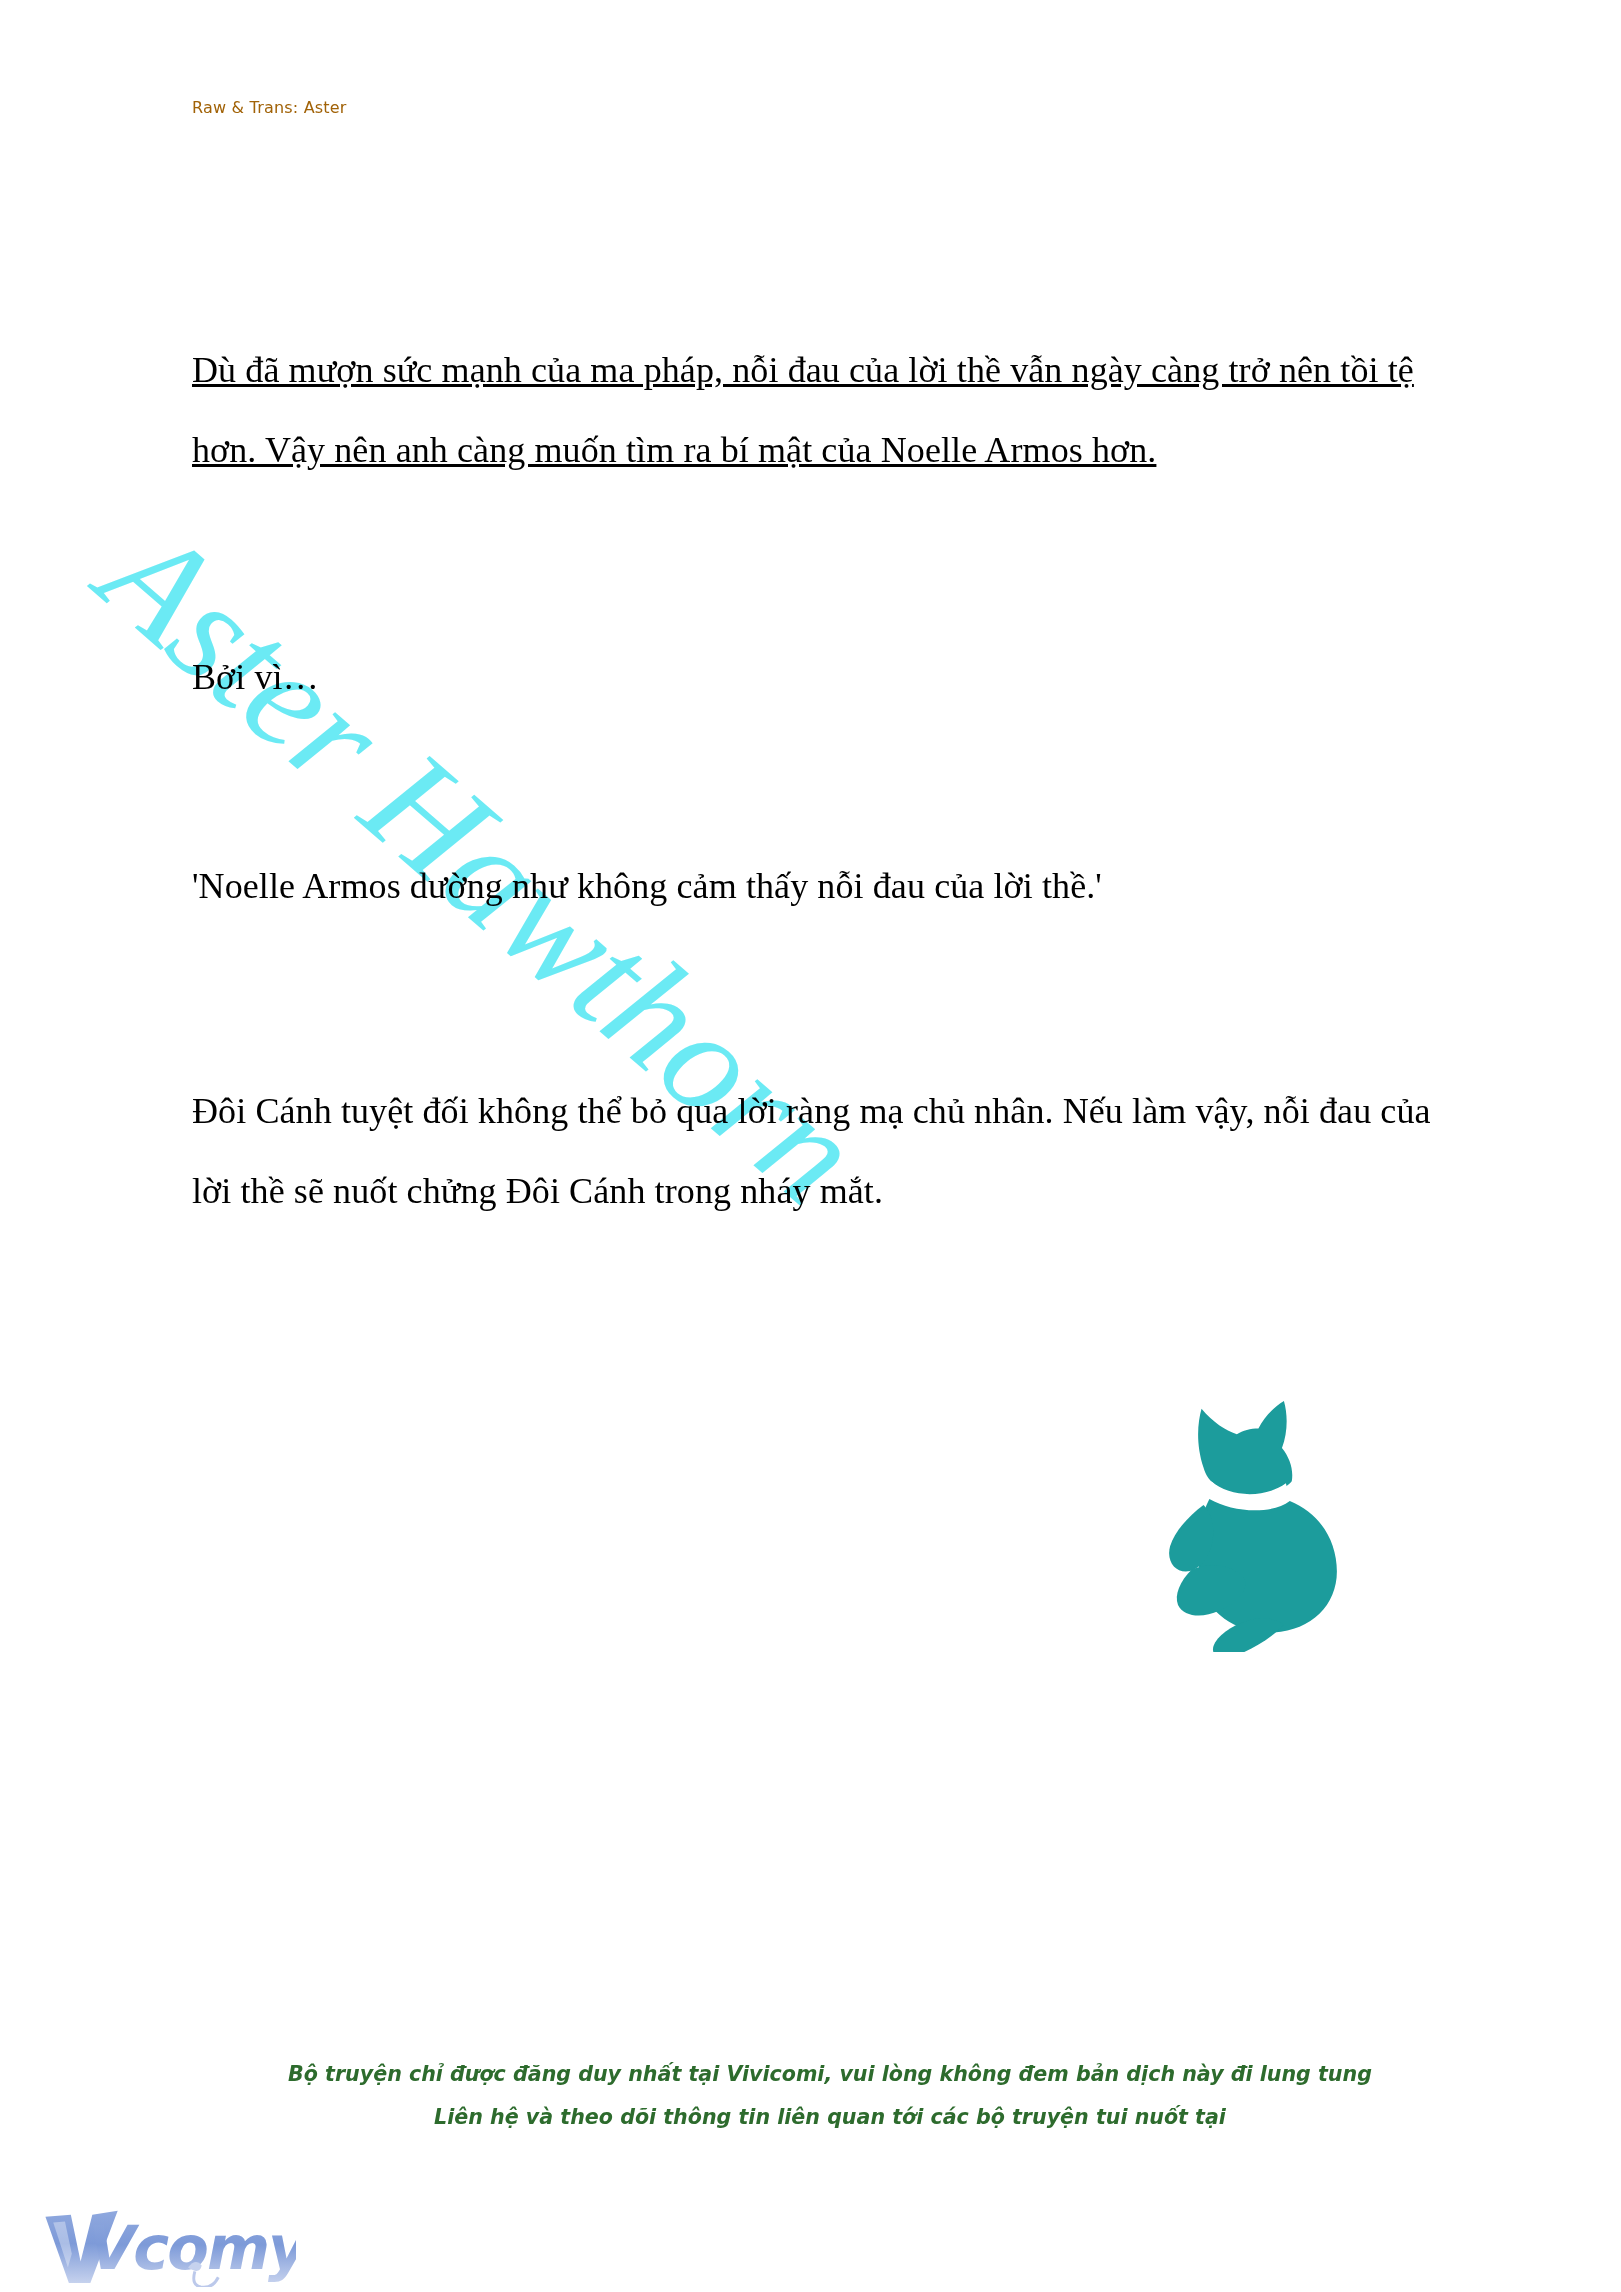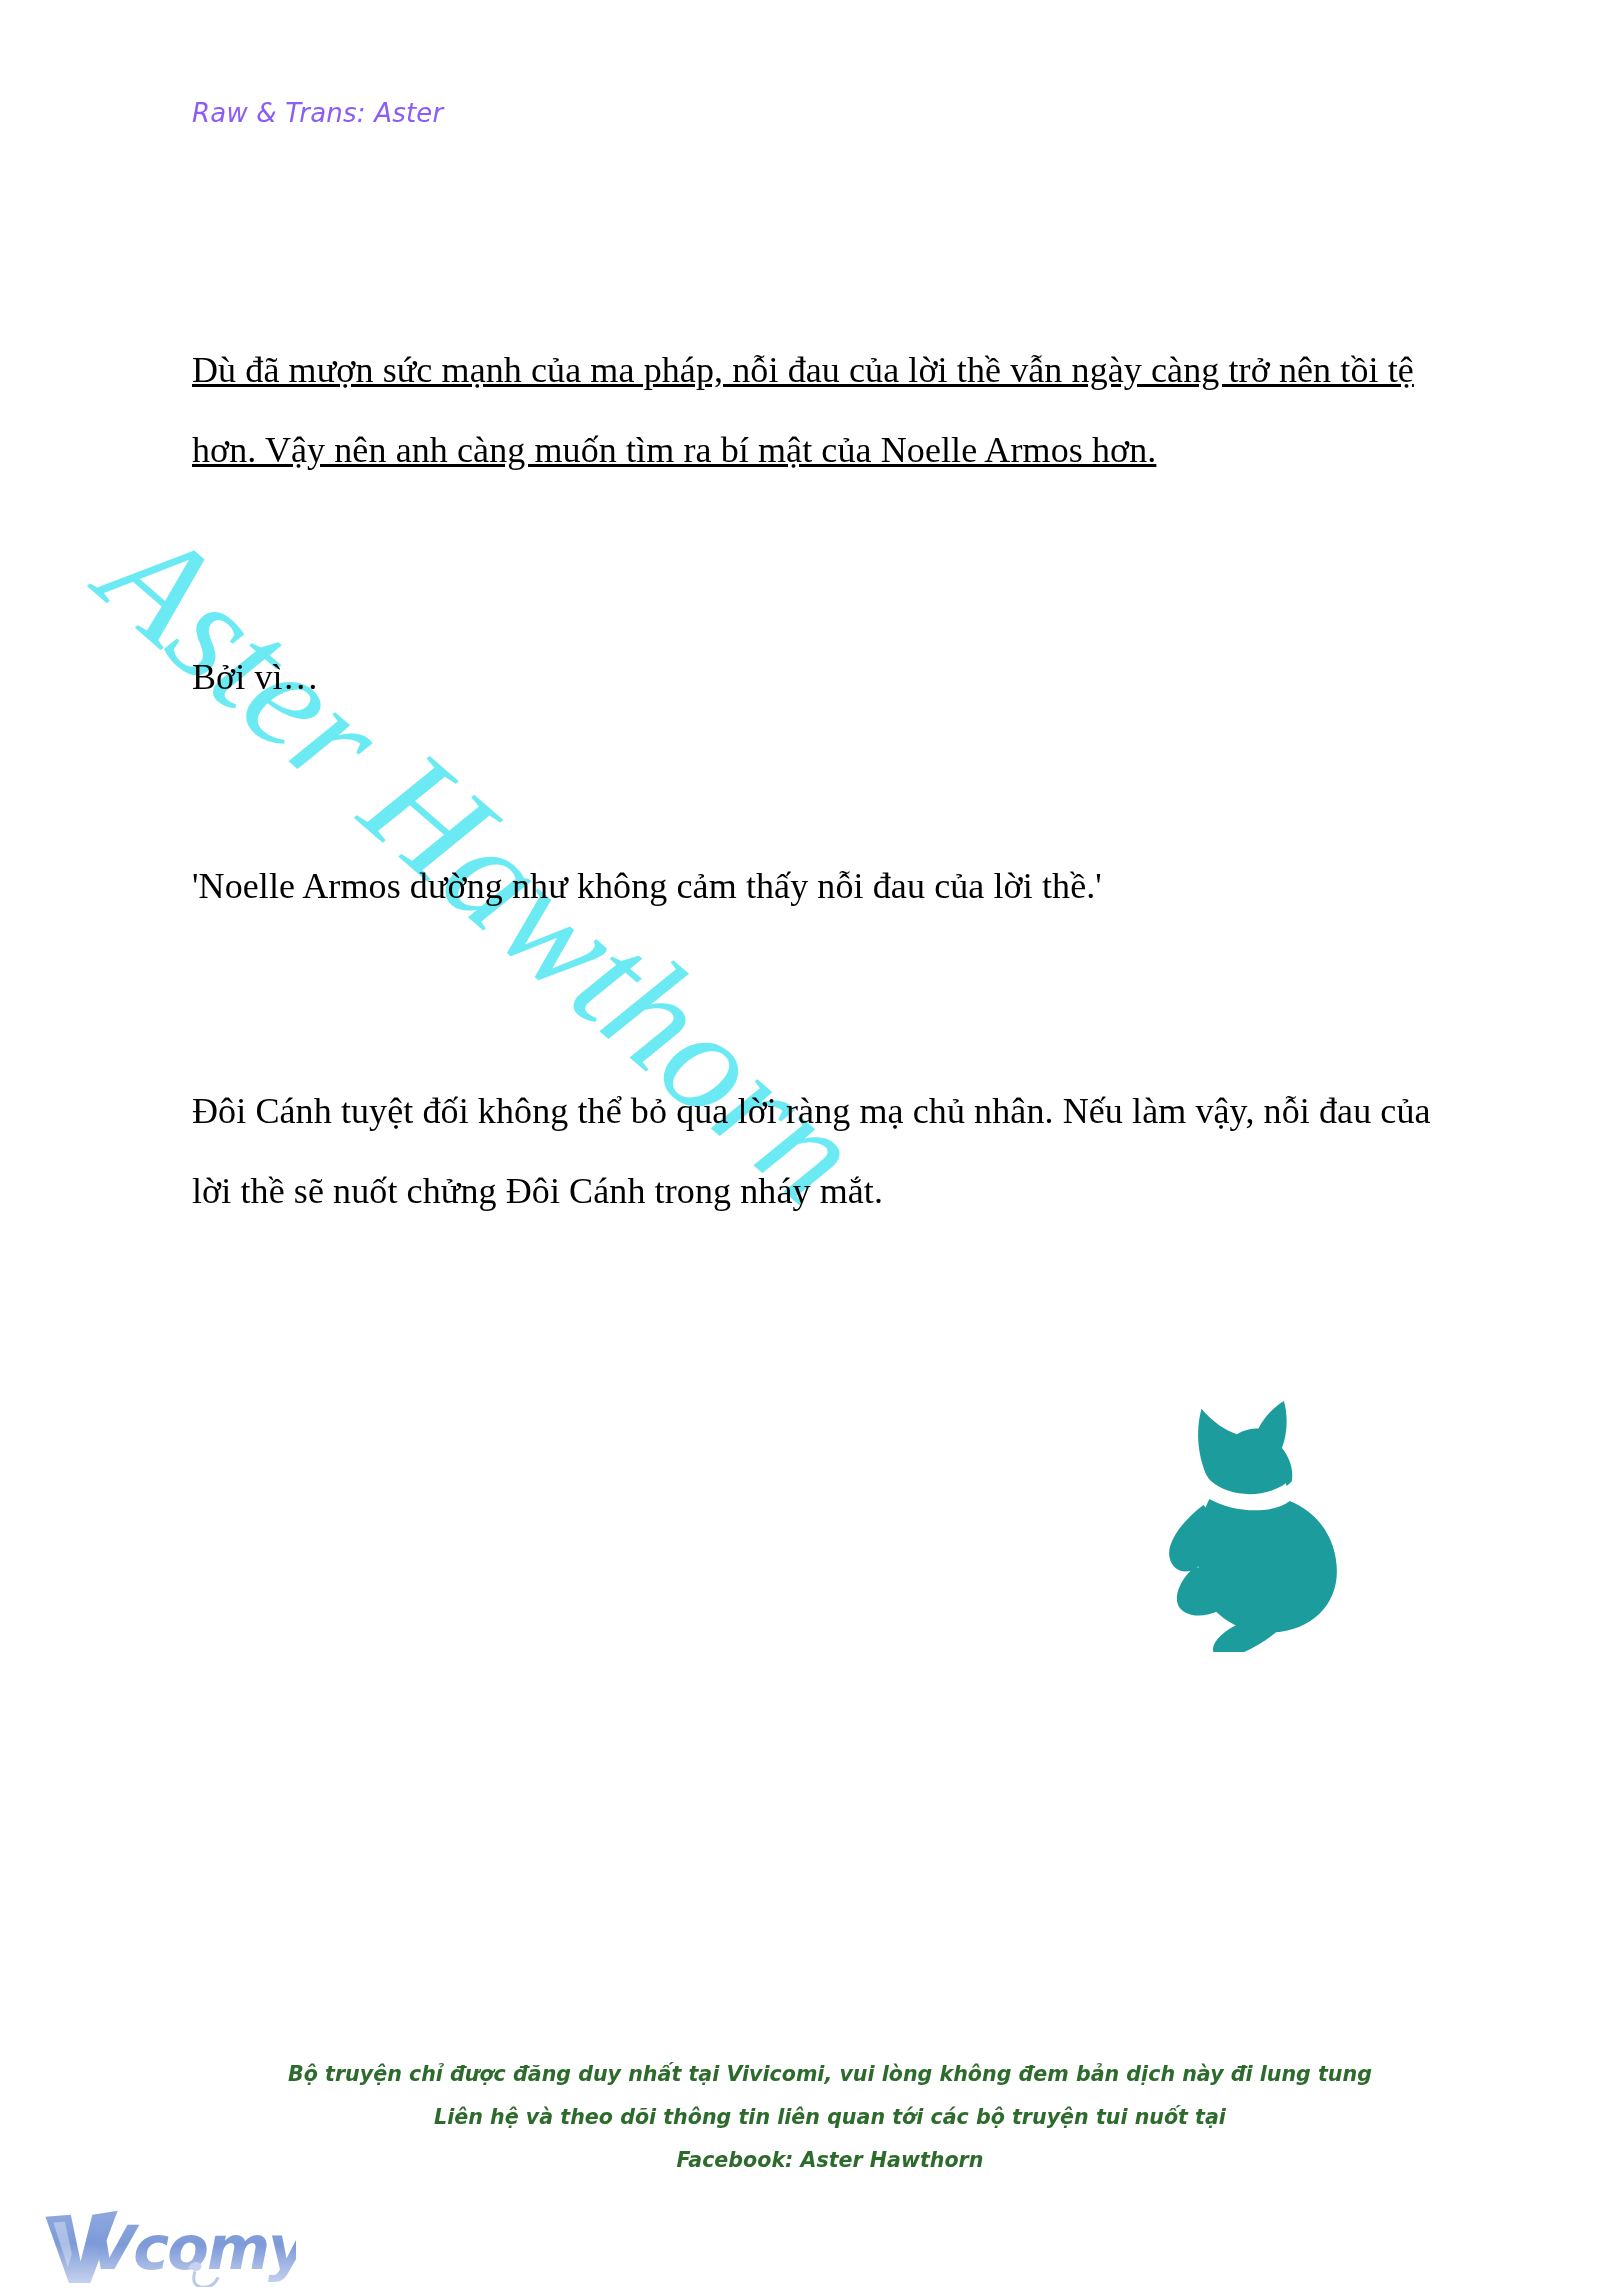--- a/index.html
+++ b/index.html
@@ -17,25 +17,24 @@
     background: #ffffff;
     overflow: hidden;
   }
 
   
   .page-header {
     position: absolute;
     top: 98px;
     left: 192px;
     font-family: "DejaVu Sans", "Liberation Sans", sans-serif;
-    font-size: 26px;
-    color: #8b5cf6;
+    font-size: 16px;
+    color: #a16207;
     letter-spacing: 0.2px;
     white-space: nowrap;
-    font-style: italic;
   }
 
   
   .body-col {
     position: absolute;
     top: 294px;
     left: 192px;
     width: 1245px;
     z-index: 3;
   }
@@ -172,21 +171,20 @@
   <div class="body-col">
     <p class="para gap-1">Dù đã mượn sức mạnh của ma pháp, nỗi đau của lời thề vẫn ngày càng trở nên tồi tệ hơn. Vậy nên anh càng muốn tìm ra bí mật của Noelle Armos hơn.</p>
     <p class="para gap-2">Bởi vì…</p>
     <p class="para gap-3">'Noelle Armos dường như không cảm thấy nỗi đau của lời thề.'</p>
     <p class="para gap-4">Đôi Cánh tuyệt đối không thể bỏ qua lời ràng mạ chủ nhân. Nếu làm vậy, nỗi đau của lời thề sẽ nuốt chửng Đôi Cánh trong nháy mắt.</p>
   </div>
 
   <div class="footer-note">
     <div>Bộ truyện chỉ được đăng duy nhất tại Vivicomi, vui lòng không đem bản dịch này đi lung tung</div>
     <div>Liên hệ và theo dõi thông tin liên quan tới các bộ truyện tui nuốt tại</div>
-    <div>Facebook: Aster Hawthorn</div>
   </div>
 
   <div class="site-logo">
     <svg viewBox="0 0 260 86" width="255" height="84" aria-hidden="true">
       <defs>
         <linearGradient id="logoGrad" x1="0" y1="0" x2="0" y2="1">
           <stop offset="0%" stop-color="#8FA8DE"></stop>
           <stop offset="45%" stop-color="#7D9AD8"></stop>
           <stop offset="100%" stop-color="#C6D2EE"></stop>
         </linearGradient>

